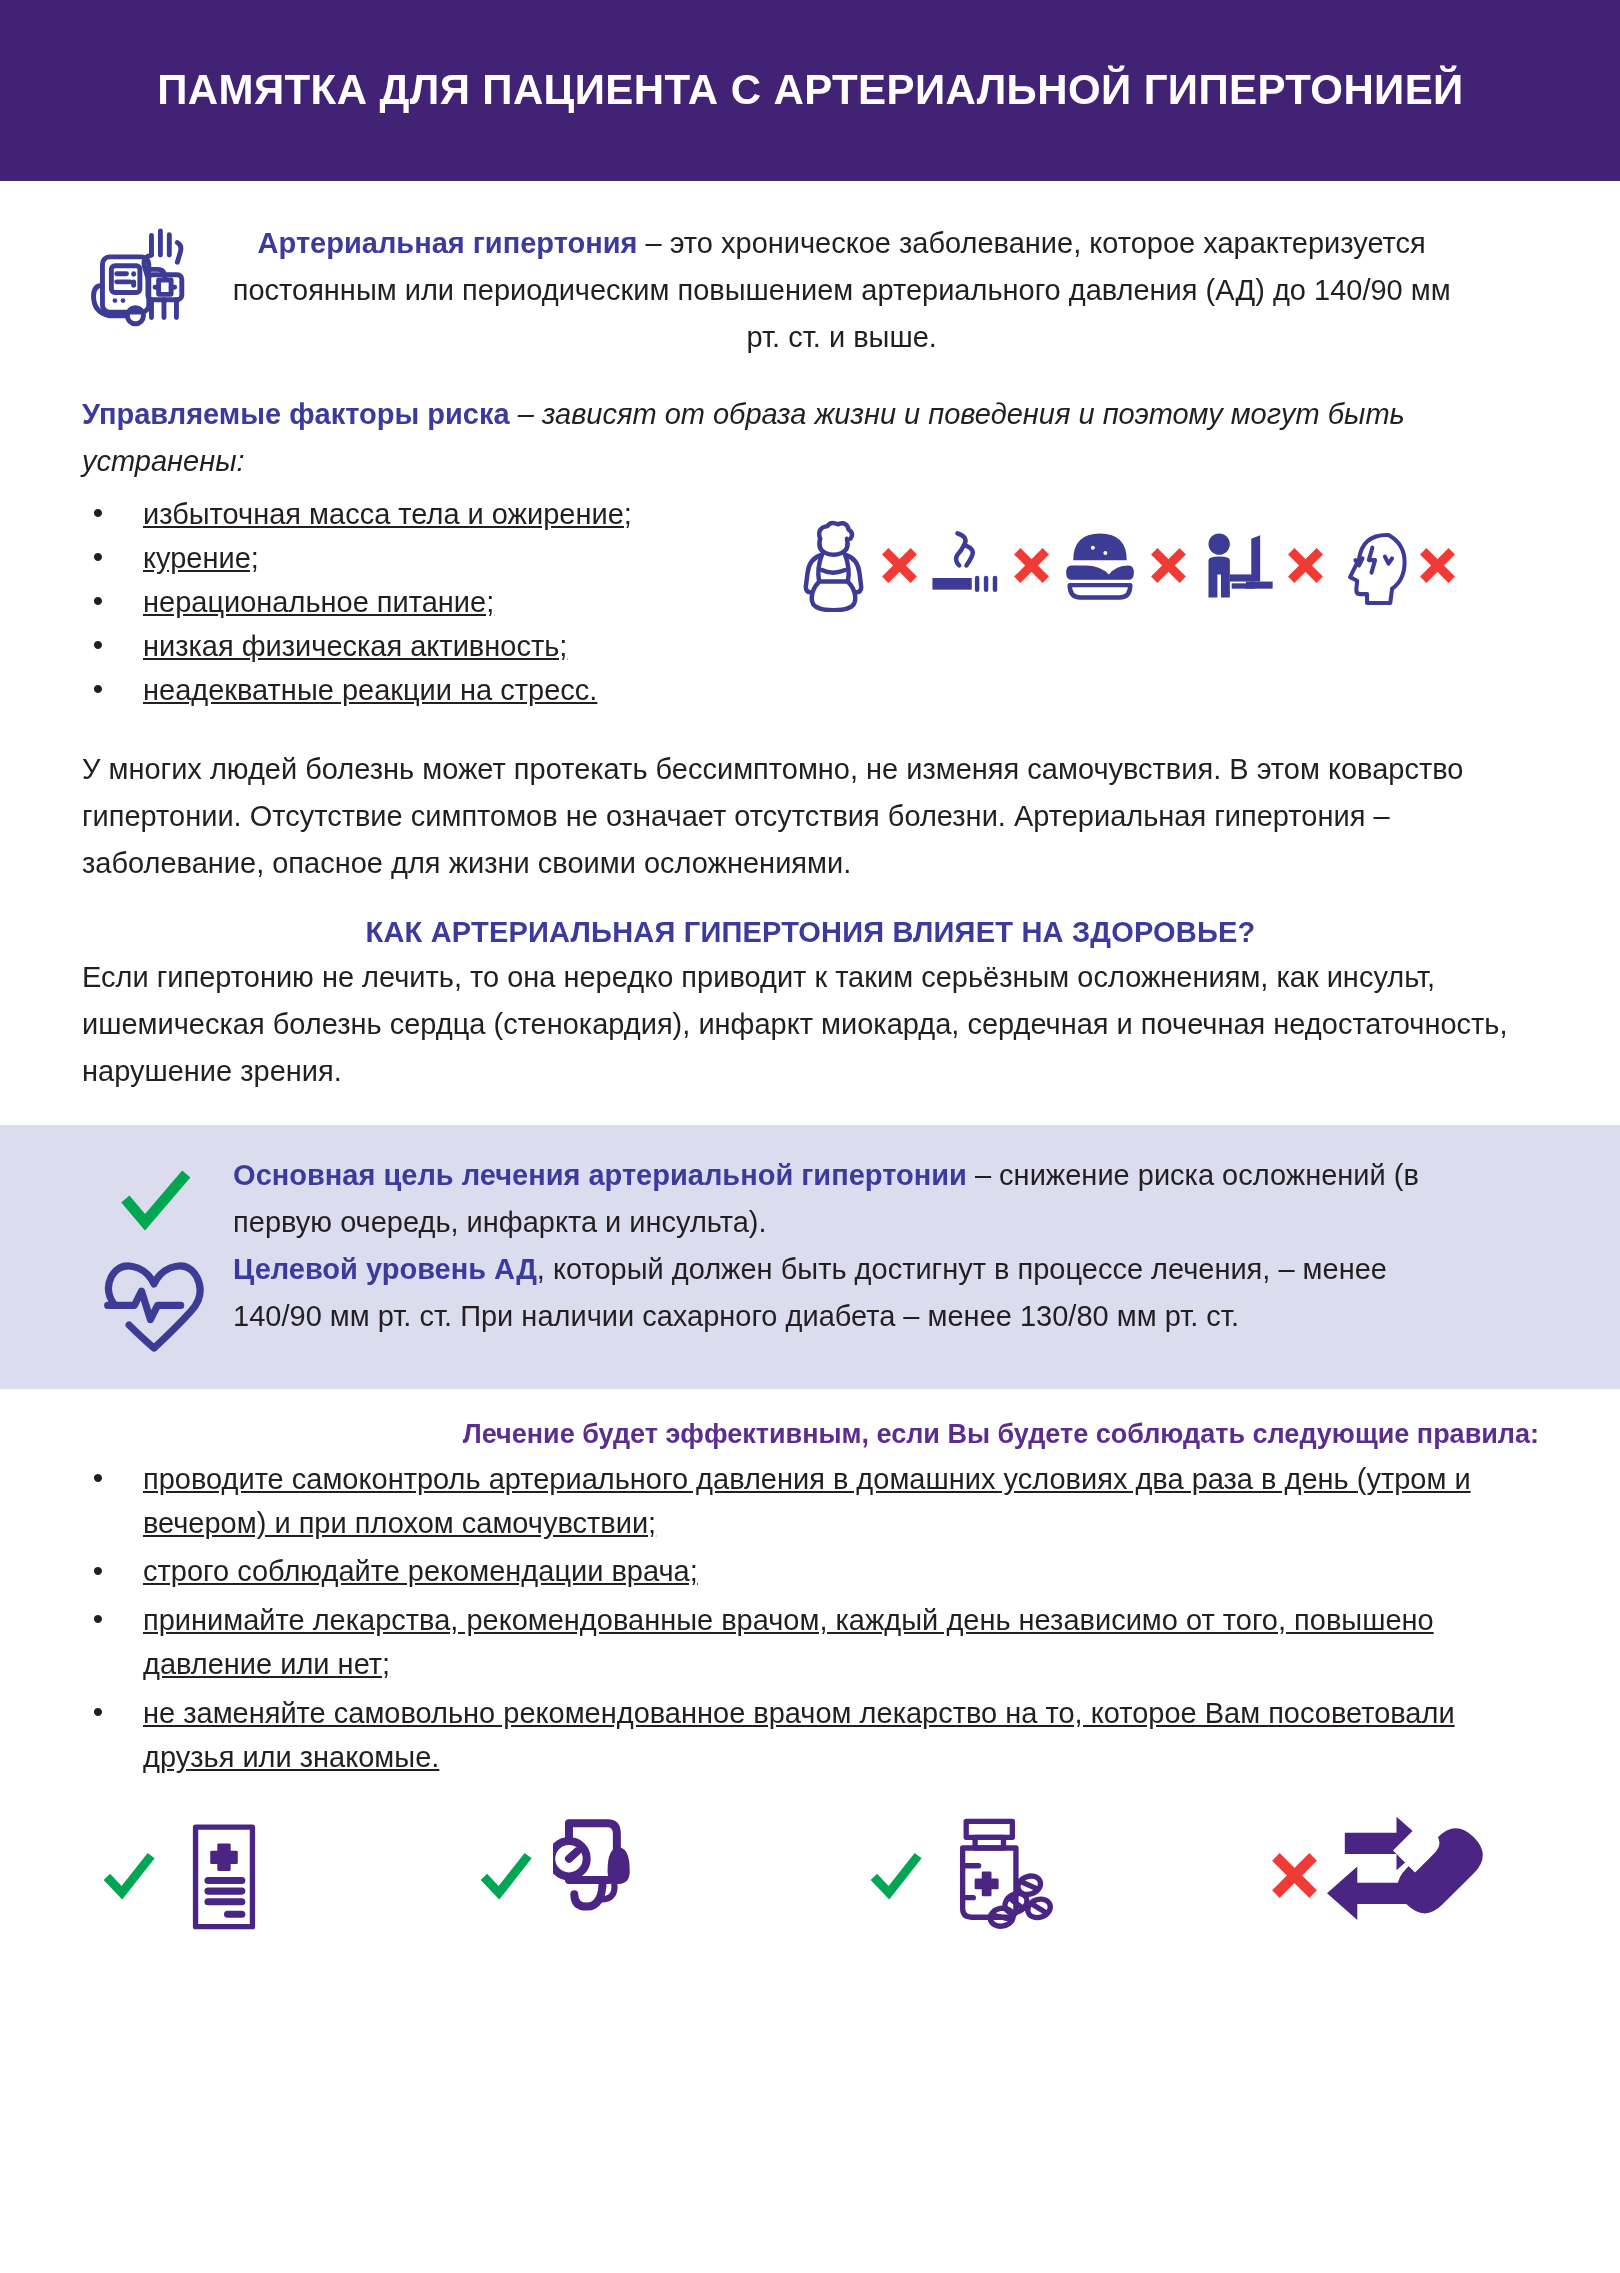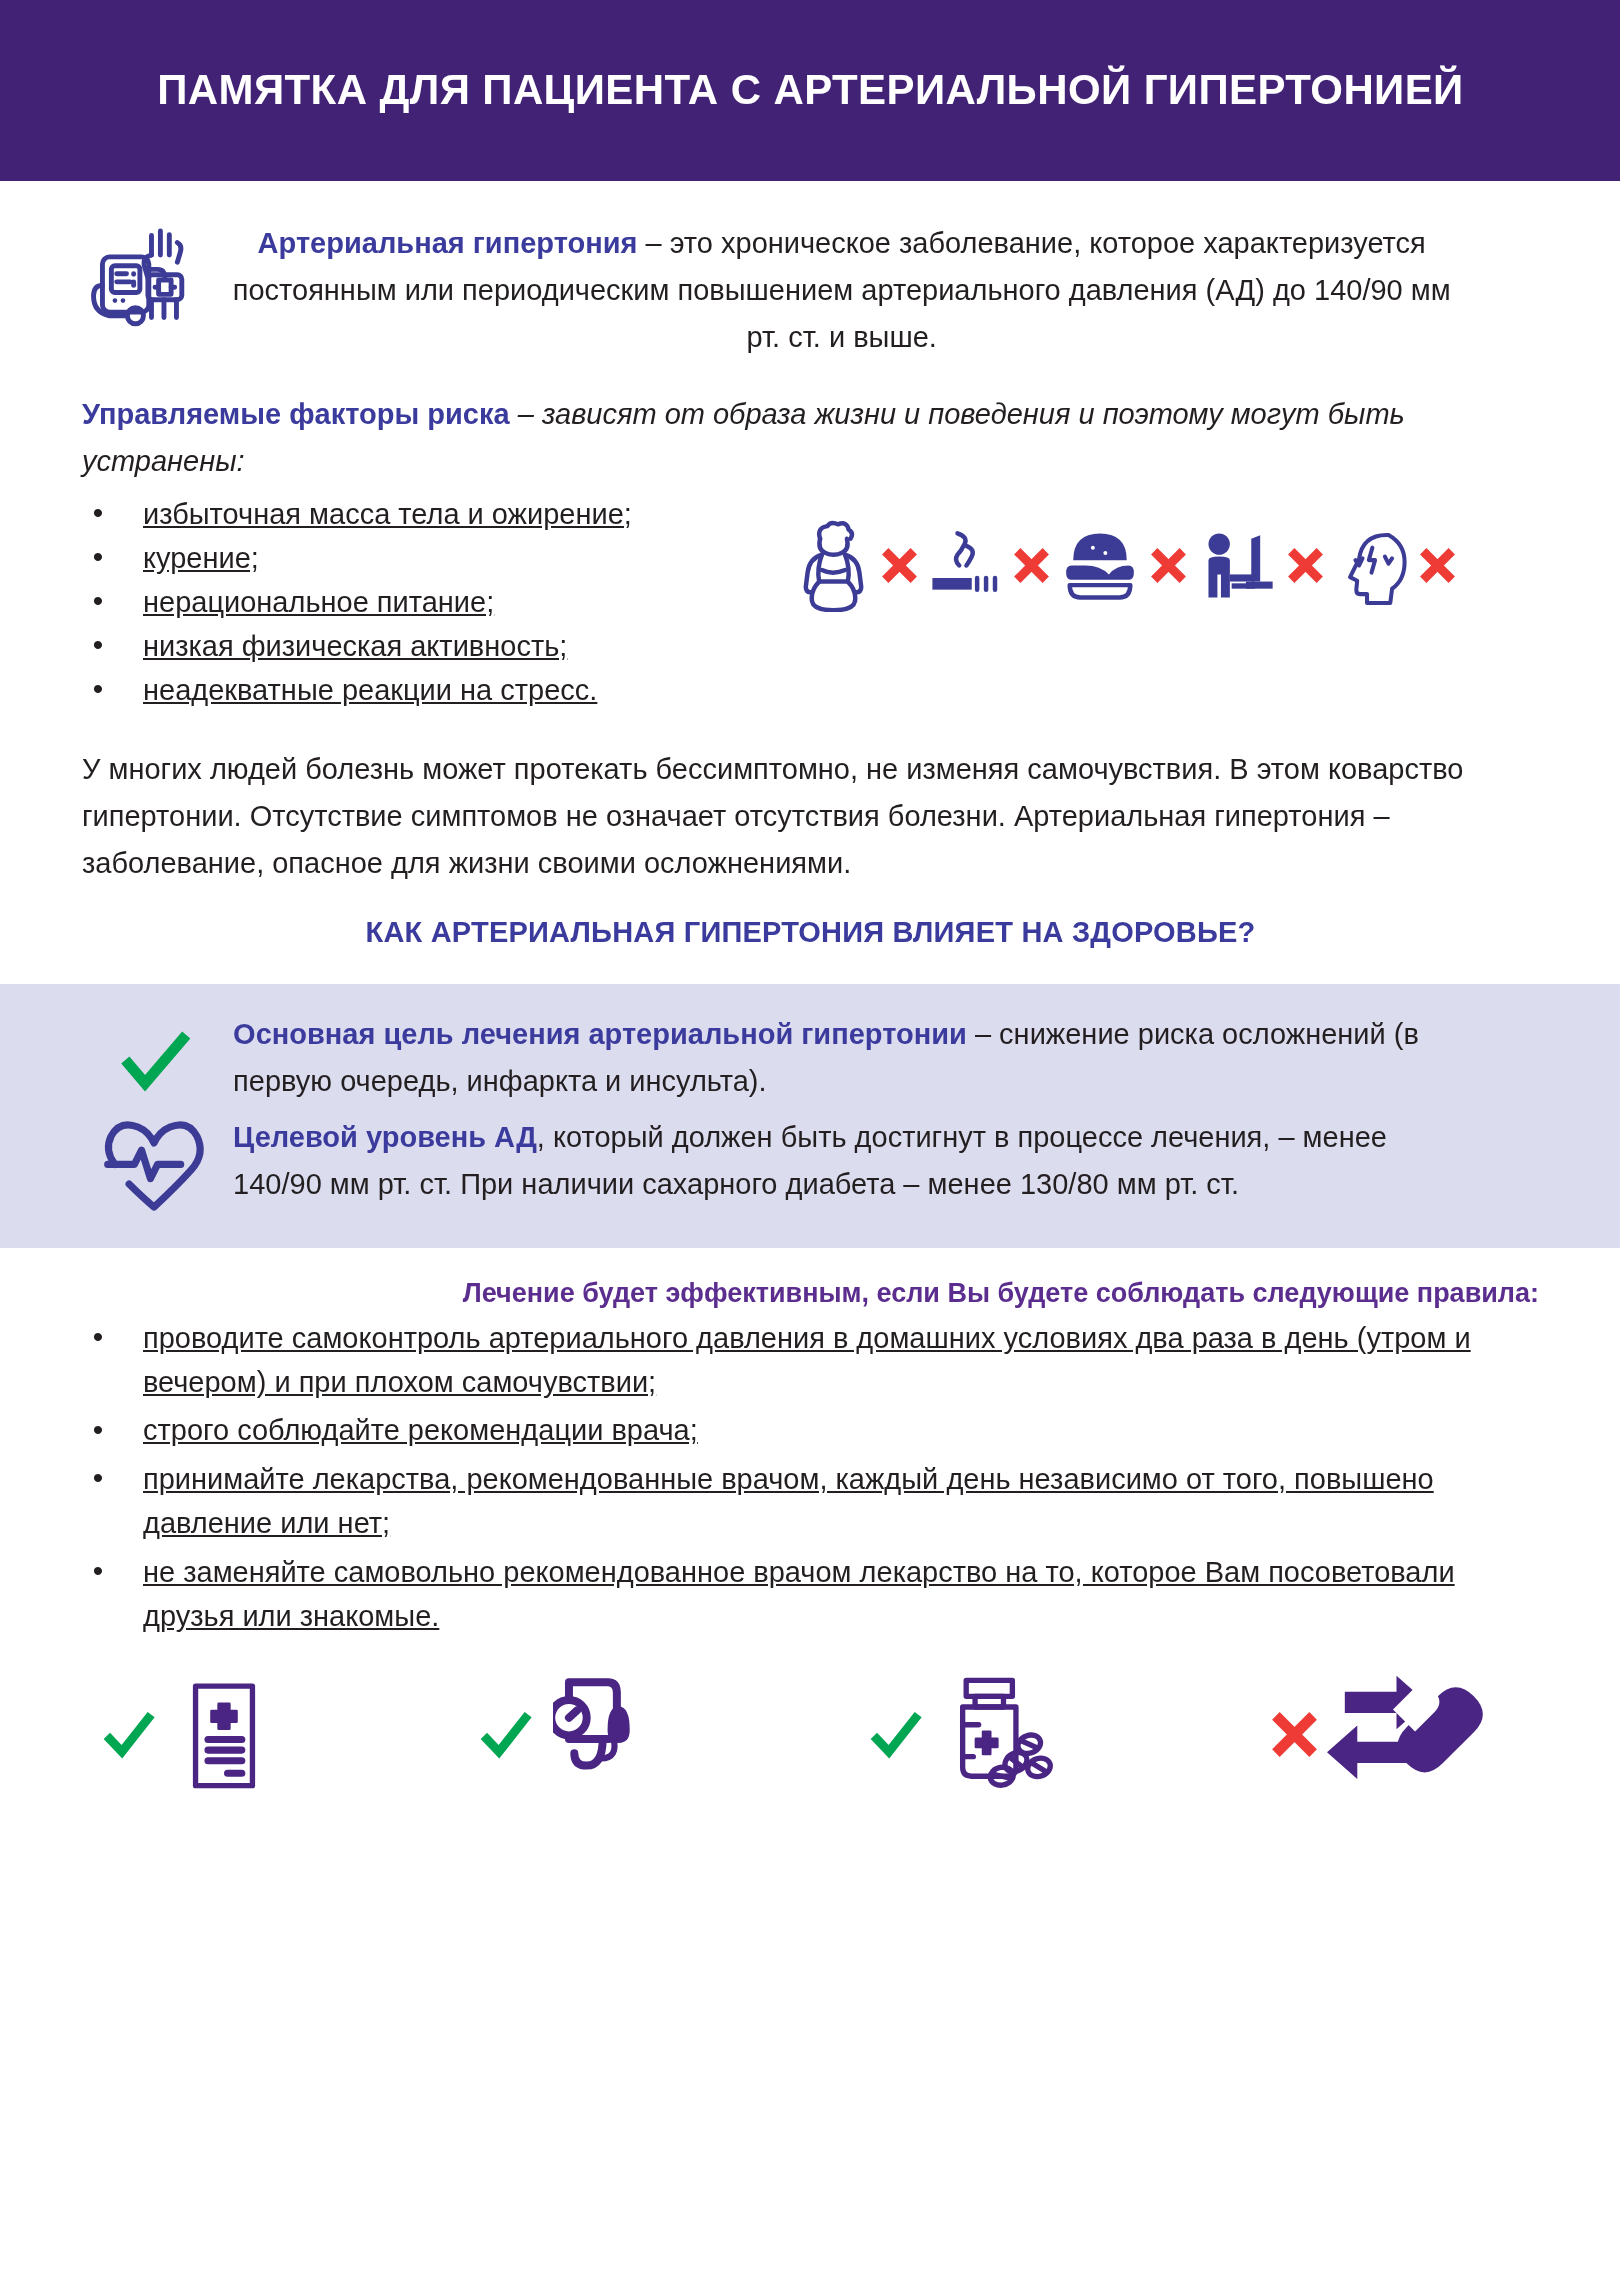--- a/index.html
+++ b/index.html
@@ -152,21 +152,21 @@
   
   .callout {
     background: #dcdcef;
     width: 100%;
     margin-top: 30px;
     padding: 27px 82px 30px 82px;
     box-sizing: border-box;
   }
   .callout-row {
     display: flex;
-    align-items: center;
+    align-items: flex-start;
   }
   .callout-row + .callout-row {
   }
   .callout-icon {
     flex: 0 0 144px;
     display: flex;
     align-items: center;
     justify-content: center;
     padding-top: 3.6px;
   }
@@ -351,20 +351,21 @@
               <line x1="39" y1="7" x2="7" y2="39"></line>
             </g>
           </svg>
       </div>
     </div>
   </div>
 
   <div class="para para-block">У многих людей болезнь может протекать бессимптомно, не изменяя самочувствия. В этом коварство гипертонии. Отсутствие симптомов не означает отсутствия болезни. Артериальная гипертония – заболевание, опасное для жизни своими осложнениями.</div>
 
   <div class="section-heading-center">КАК АРТЕРИАЛЬНАЯ ГИПЕРТОНИЯ ВЛИЯЕТ НА ЗДОРОВЬЕ?</div>
+  <div class="para">Если гипертонию не лечить, то она нередко приводит к таким серьёзным осложнениям, как инсульт, ишемическая болезнь сердца (стенокардия), инфаркт миокарда, сердечная и почечная недостаточность, нарушение зрения.</div>
 </div>
 
 <div class="callout">
   <div class="callout-row">
     <div class="callout-icon">
       <svg width="86" height="86" viewBox="0 0 96 96" fill="none" stroke="#00a651" stroke-width="12" stroke-linecap="butt" stroke-linejoin="miter">
         <path d="M16 48 L38 74 L84 20"></path>
       </svg>
     </div>
     <div class="callout-text">

